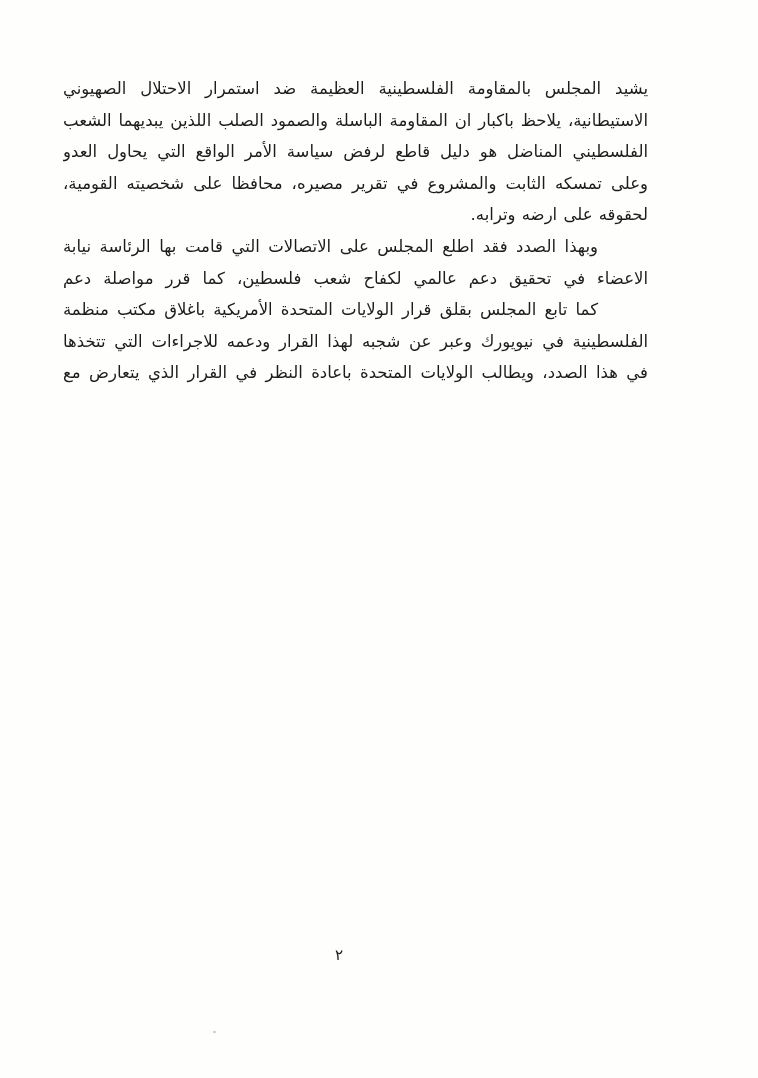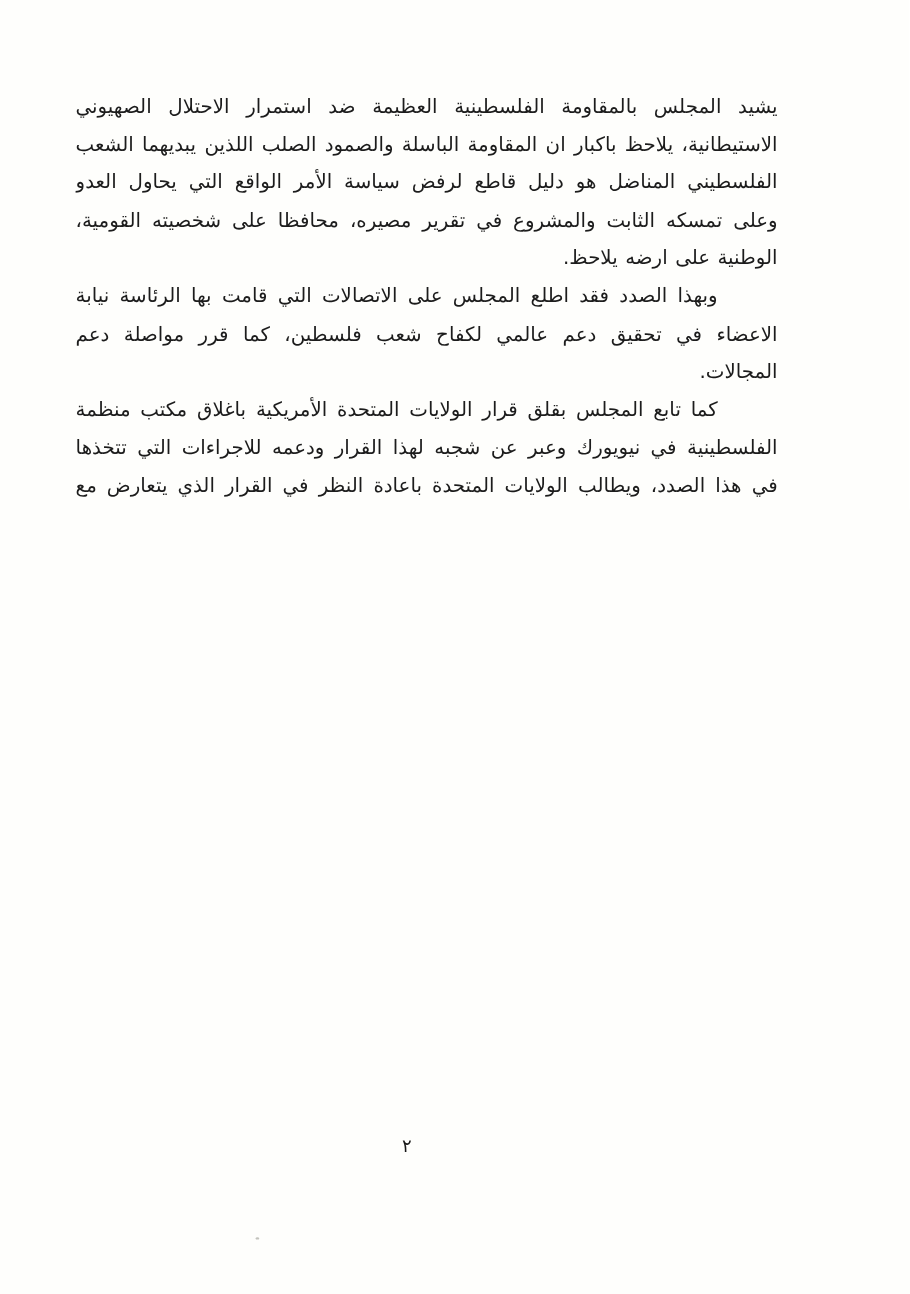--- a/index.html
+++ b/index.html
@@ -70,27 +70,26 @@
 
 <div class="page">
 
   <div class="text-block">
 
     <div class="paragraph">
       <div class="line">يشيد المجلس بالمقاومة الفلسطينية العظيمة ضد استمرار الاحتلال الصهيوني ومشاريعه</div>
       <div class="line">الاستيطانية، يلاحظ باكبار ان المقاومة الباسلة والصمود الصلب اللذين يبديهما الشعب العربي</div>
       <div class="line">الفلسطيني المناضل هو دليل قاطع لرفض سياسة الأمر الواقع التي يحاول العدو الصهيوني فرضها،</div>
       <div class="line">وعلى تمسكه الثابت والمشروع في تقرير مصيره، محافظا على شخصيته القومية، ممارسا لحقوقه</div>
-      <div class="line line--end">الوطنية على ارضه يلاحظ.</div>
+      <div class="line line--end">لحقوقه على ارضه وترابه.</div>
     </div>
 
     <div class="paragraph">
       <div class="line line--indent">وبهذا الصدد فقد اطلع المجلس على الاتصالات التي قامت بها الرئاسة نيابة عن الدول</div>
       <div class="line">الاعضاء في تحقيق دعم عالمي لكفاح شعب فلسطين، كما قرر مواصلة دعم الانتفاضة في كافة</div>
-      <div class="line line--end">المجالات.</div>
     </div>
 
     <div class="paragraph">
       <div class="line line--indent">كما تابع المجلس بقلق قرار الولايات المتحدة الأمريكية باغلاق مكتب  منظمة التحرير</div>
       <div class="line">الفلسطينية في نيويورك وعبر عن شجبه لهذا القرار ودعمه للاجراءات التي تتخذها الأمم المتحدة</div>
       <div class="line">في هذا الصدد، ويطالب الولايات المتحدة باعادة النظر في القرار الذي يتعارض مع اتفاقية المقر</div>
     </div>
 
   </div>
 

